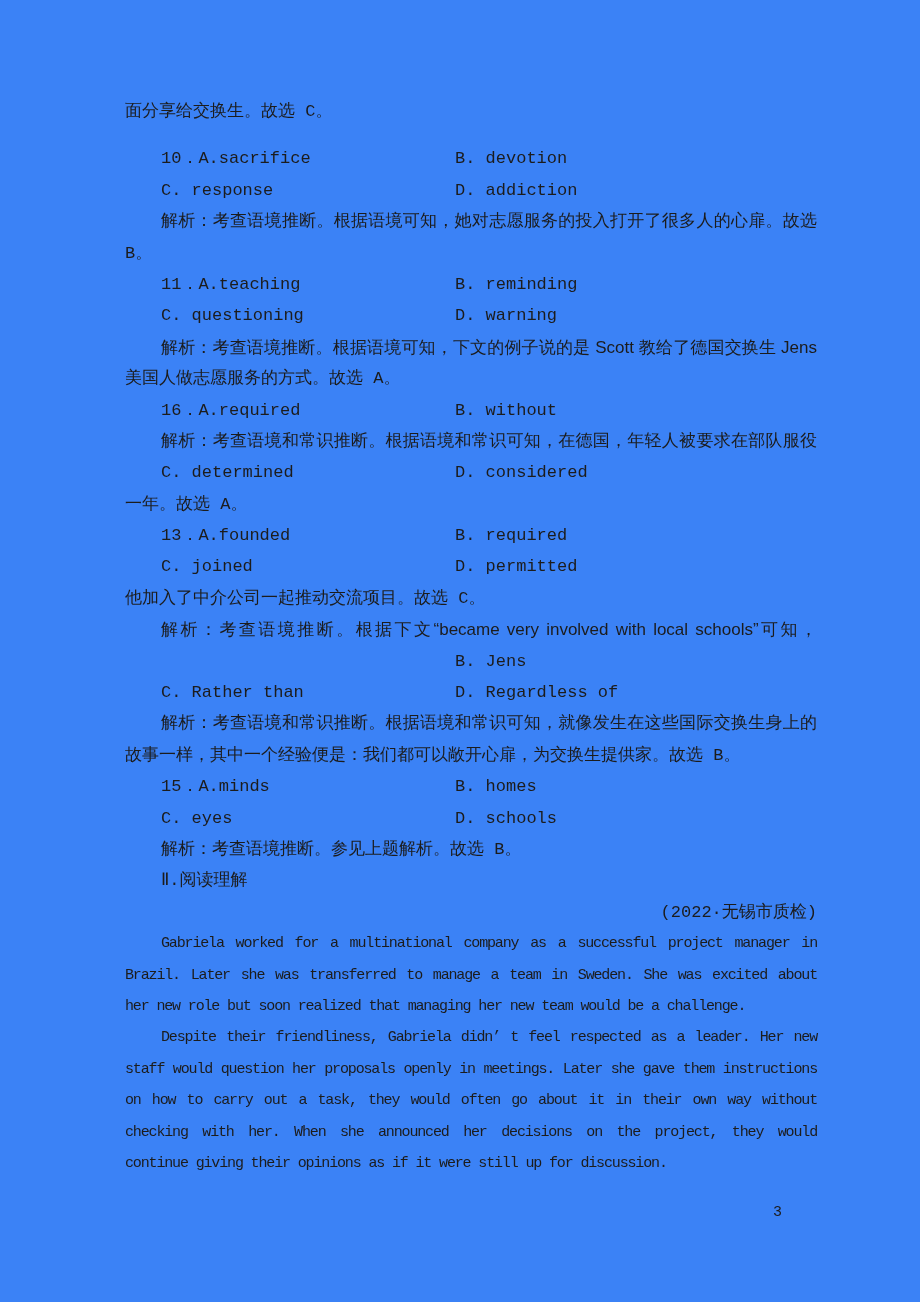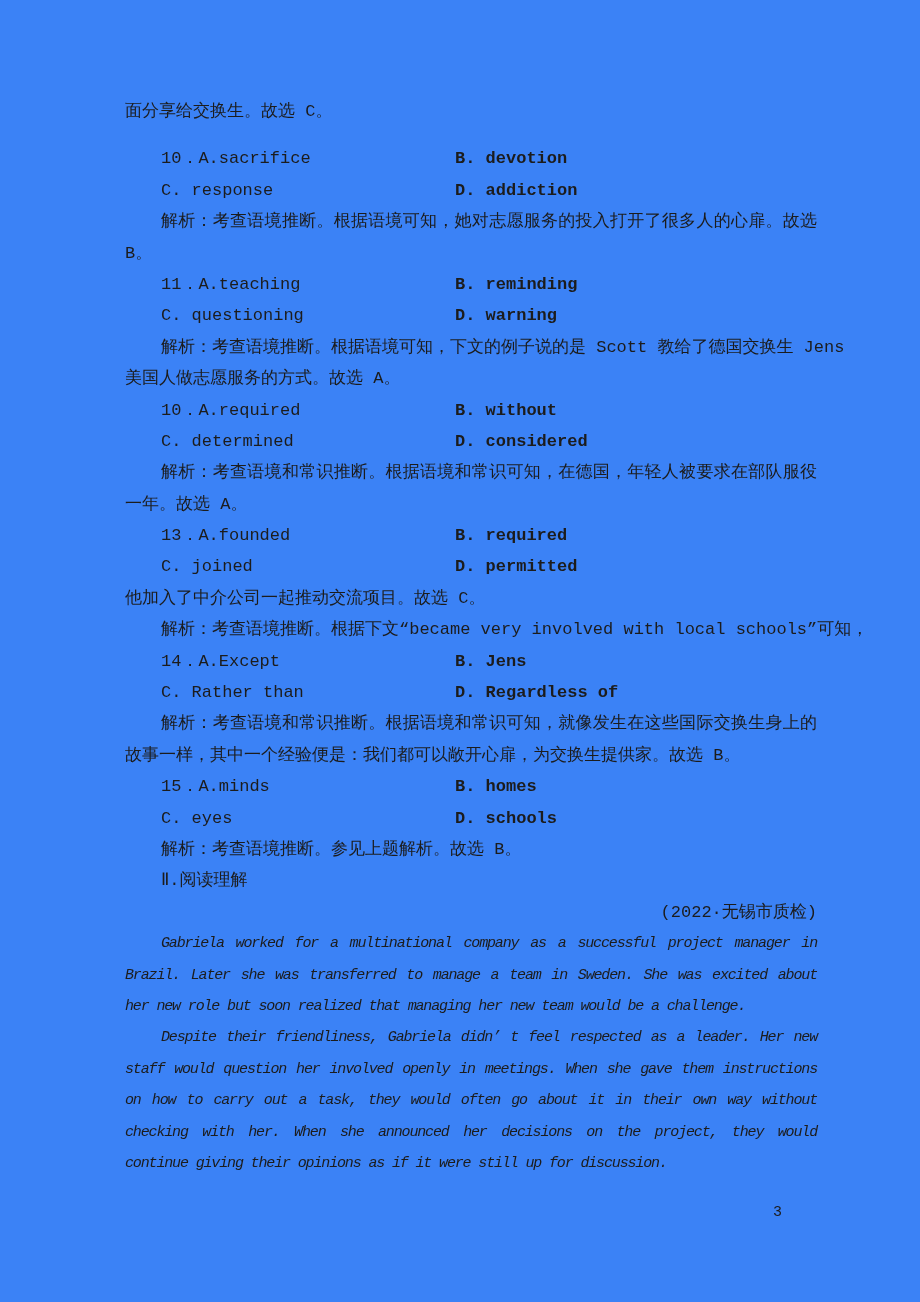--- a/index.html
+++ b/index.html
@@ -26,35 +26,33 @@
     white-space: nowrap;
     text-align: left;
   }
   .line.first { margin-bottom: 16px; }
   .line.indent { padding-left: 36px; }
   .line.fill { text-align: justify; text-align-last: justify; }
   .line.right { text-align: right; font-family: Liberation Mono, monospace; }
   .line.en {
     font-size: 15px;
     letter-spacing: -1.15px;
-    font-style: italic;
   }
   .line.narrow-latin {
-    font-family: Liberation Mono, monospace;
+    font-family: Liberation Sans, sans-serif;
   }
   .line.opts { position: relative; }
   .opt-left {
     display: inline-block;
     padding-left: 36px;
   }
   .opt-right {
     position: absolute;
     left: 330px;
     top: 0;
-    font-weight: bold;
   }
   .page-number {
     position: absolute;
     left: 773px;
     top: 1197px;
     height: 31.4px;
     line-height: 31.4px;
     font-size: 15px;
   }
 </style>
@@ -65,40 +63,40 @@
   <div class="doc" id="doc">
       <div class="line first">面分享给交换生。故选 C。</div>
       <div class="line opts"><span class="opt-left">10．A.sacrifice</span><span class="opt-right">B. devotion</span></div>
       <div class="line opts"><span class="opt-left">C. response</span><span class="opt-right">D. addiction</span></div>
       <div class="line indent fill">解析：考查语境推断。根据语境可知，她对志愿服务的投入打开了很多人的心扉。故选</div>
       <div class="line">B。</div>
       <div class="line opts"><span class="opt-left">11．A.teaching</span><span class="opt-right">B. reminding</span></div>
       <div class="line opts"><span class="opt-left">C. questioning</span><span class="opt-right">D. warning</span></div>
       <div class="line indent fill narrow-latin">解析：考查语境推断。根据语境可知，下文的例子说的是 Scott 教给了德国交换生 Jens</div>
       <div class="line">美国人做志愿服务的方式。故选 A。</div>
-      <div class="line opts"><span class="opt-left">10．A.required</span><span class="opt-right">B. without</span></div>
+      <div class="line opts"><span class="opt-left">16．A.required</span><span class="opt-right">B. without</span></div>
+      <div class="line indent fill">解析：考查语境和常识推断。根据语境和常识可知，在德国，年轻人被要求在部队服役</div>
       <div class="line opts"><span class="opt-left">C. determined</span><span class="opt-right">D. considered</span></div>
-      <div class="line indent fill">解析：考查语境和常识推断。根据语境和常识可知，在德国，年轻人被要求在部队服役</div>
       <div class="line">一年。故选 A。</div>
       <div class="line opts"><span class="opt-left">13．A.founded</span><span class="opt-right">B. required</span></div>
       <div class="line opts"><span class="opt-left">C. joined</span><span class="opt-right">D. permitted</span></div>
       <div class="line">他加入了中介公司一起推动交流项目。故选 C。</div>
       <div class="line indent fill narrow-latin">解析：考查语境推断。根据下文“became very involved with local schools”可知，</div>
-      <div class="line opts"><span class="opt-left">14．A.Except</span><span class="opt-right">B. Jens</span></div>
+      <div class="line opts"><span class="opt-right">B. Jens</span></div>
       <div class="line opts"><span class="opt-left">C. Rather than</span><span class="opt-right">D. Regardless of</span></div>
       <div class="line indent fill">解析：考查语境和常识推断。根据语境和常识可知，就像发生在这些国际交换生身上的</div>
       <div class="line">故事一样，其中一个经验便是：我们都可以敞开心扉，为交换生提供家。故选 B。</div>
       <div class="line opts"><span class="opt-left">15．A.minds</span><span class="opt-right">B. homes</span></div>
       <div class="line opts"><span class="opt-left">C. eyes</span><span class="opt-right">D. schools</span></div>
       <div class="line indent">解析：考查语境推断。参见上题解析。故选 B。</div>
       <div class="line indent">Ⅱ.阅读理解</div>
       <div class="line right">(2022·无锡市质检)</div>
       <div class="line indent fill en">Gabriela worked for a multinational company as a successful project manager in</div>
       <div class="line fill en">Brazil. Later she was transferred to manage a team in Sweden. She was excited about</div>
       <div class="line en">her new role but soon realized that managing her new team would be a challenge.</div>
       <div class="line indent fill en">Despite their friendliness, Gabriela didn’ t feel respected as a leader. Her new</div>
-      <div class="line fill en">staff would question her involved openly in meetings. When she gave them instructions</div>
+      <div class="line fill en">staff would question her proposals openly in meetings. Later she gave them instructions</div>
       <div class="line fill en">on how to carry out a task, they would often go about it in their own way without</div>
       <div class="line fill en">checking with her. When she announced her decisions on the project, they would</div>
       <div class="line en">continue giving their opinions as if it were still up for discussion.</div>
     </div>
   <div class="page-number">3</div>
 </div>
 
 </body></html>

